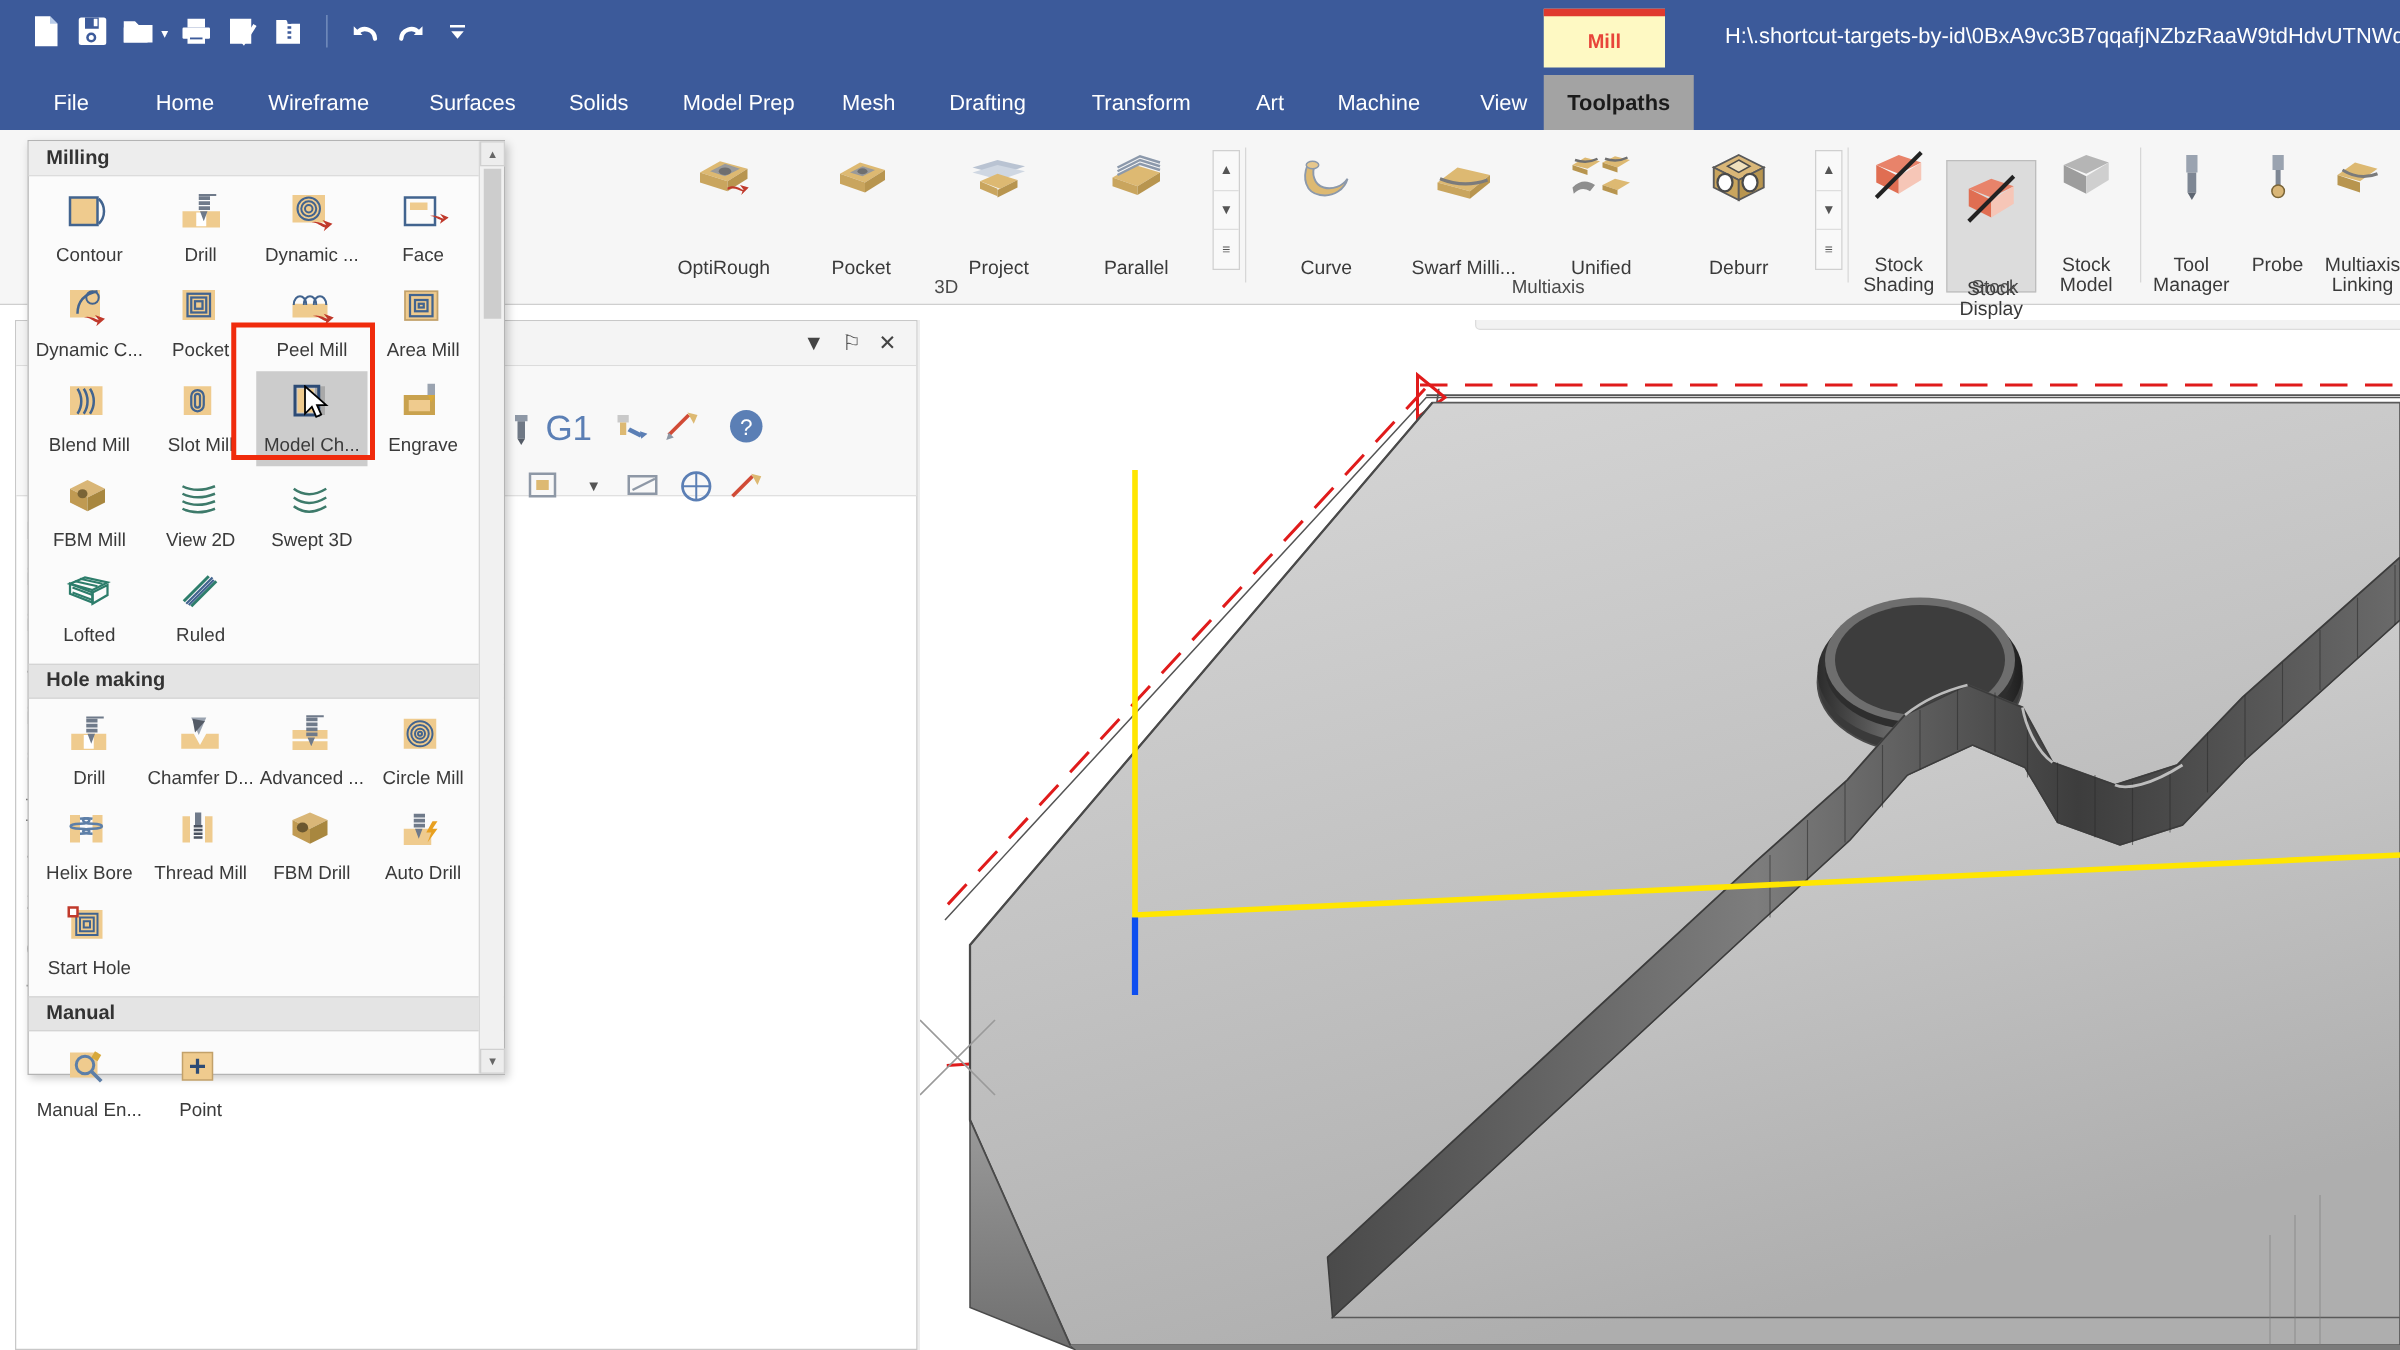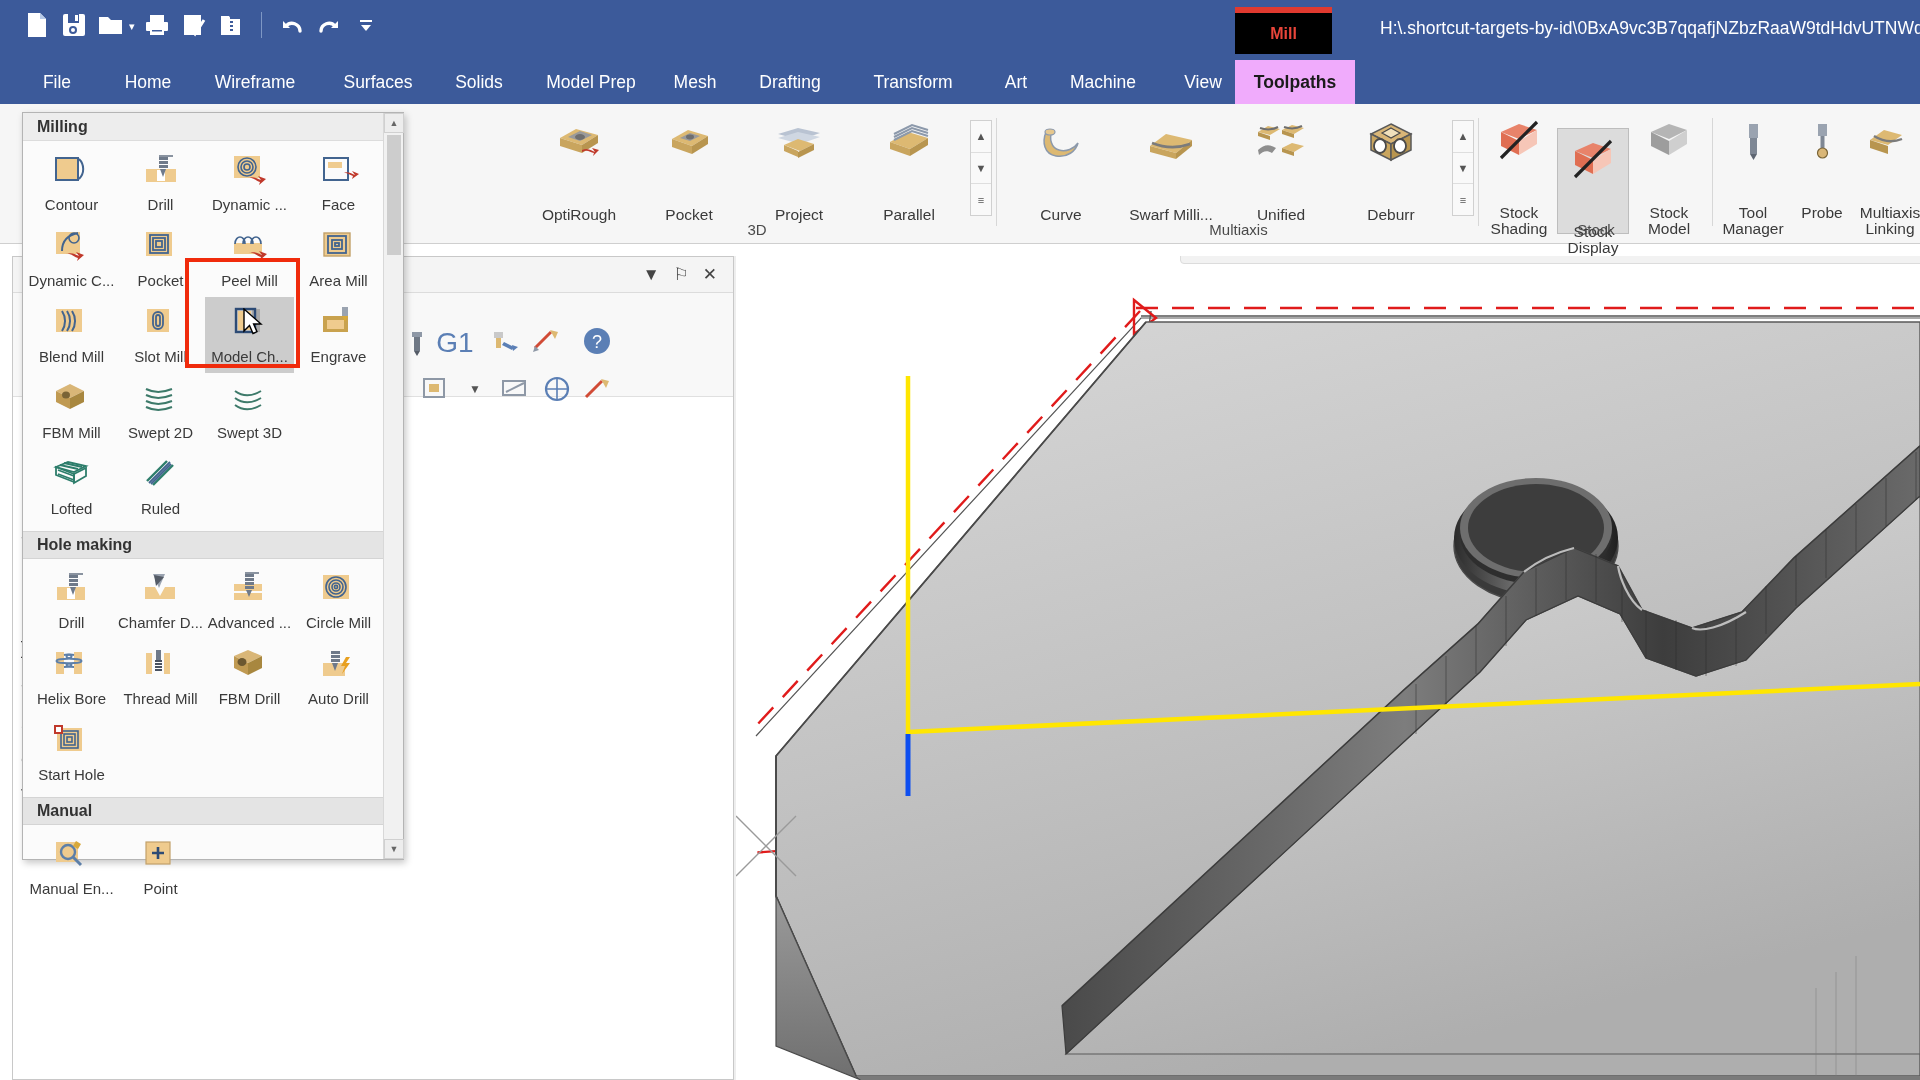--- a/index.html
+++ b/index.html
@@ -21,21 +21,21 @@
     width: 30px; height: 34px; display: flex; align-items: center; justify-content: center;
     color: #ffffff;
   }
   .qat-ico svg { display: block; }
   .qat-sep { width: 1px; height: 26px; background: #7e97c4; margin: 0 8px; }
   .qat-caret { font-size: 11px; color:#fff; margin-left:-4px; align-self:flex-end; padding-bottom:9px;}
 
   
   .mill-tab {
     position: absolute; left: 1235px; top: 7px; width: 97px; height: 47px;
-    background: #000000;
+    background: #fef9c3;
     border-top: 6px solid #e03a2f;
     display: flex; align-items: center; justify-content: center;
   }
   .mill-tab span { color: #e8453a; font-size: 16px; font-weight: bold; }
 
   .filepath {
     position: absolute; left: 1380px; top: 18px;
     color: #ffffff; font-size: 17.5px; white-space: nowrap;
   }
 
@@ -44,21 +44,21 @@
     position: absolute; left: 0; top: 60px; width: 1920px; height: 44px;
     background: #3c5a9a;
   }
   .menu-tab {
     position: absolute; top: 0; height: 44px;
     display: flex; align-items: center; justify-content: center;
     color: #ffffff; font-size: 17.5px; white-space: nowrap;
     padding: 0 10px;
   }
   .menu-tab.active {
-    background: #f0abfc; color: #1b1b1b; font-weight: bold;
+    background: #a3a3a3; color: #1b1b1b; font-weight: bold;
   }
 
   
   .ribbon {
     position: absolute; left: 0; top: 104px; width: 1920px; height: 140px;
     background: #f6f6f6;
     border-bottom: 1px solid #cfcfcf;
   }
   .ribbon-group { position: absolute; top: 4px; height: 132px; }
   .ribbon-group-label {
@@ -862,21 +862,21 @@
         <div class="g-ico">
           <svg width="40" height="38" viewBox="0 0 40 38">
               <g fill="none" stroke="#3d7a6a" stroke-width="2">
                 <path d="M5 8c8 4 16 4 26 0"></path>
                 <path d="M5 14c8 4 16 4 26 0"></path>
                 <path d="M5 20c8 4 16 4 26 0"></path>
                 <path d="M5 26c8 4 16 4 26 0"></path>
               </g>
             </svg>
         </div>
-        <div class="g-lbl">Swept 2D</div>
+        <div class="g-lbl">View 2D</div>
       </div>
       <div class="gal-item">
         <div class="g-ico">
           <svg width="40" height="38" viewBox="0 0 40 38">
               <g fill="none" stroke="#3d7a6a" stroke-width="2">
                 <path d="M5 10c8 6 16 6 26 0"></path>
                 <path d="M5 17c8 6 16 6 26 0"></path>
                 <path d="M5 24c8 6 16 6 26 0"></path>
               </g>
             </svg>

